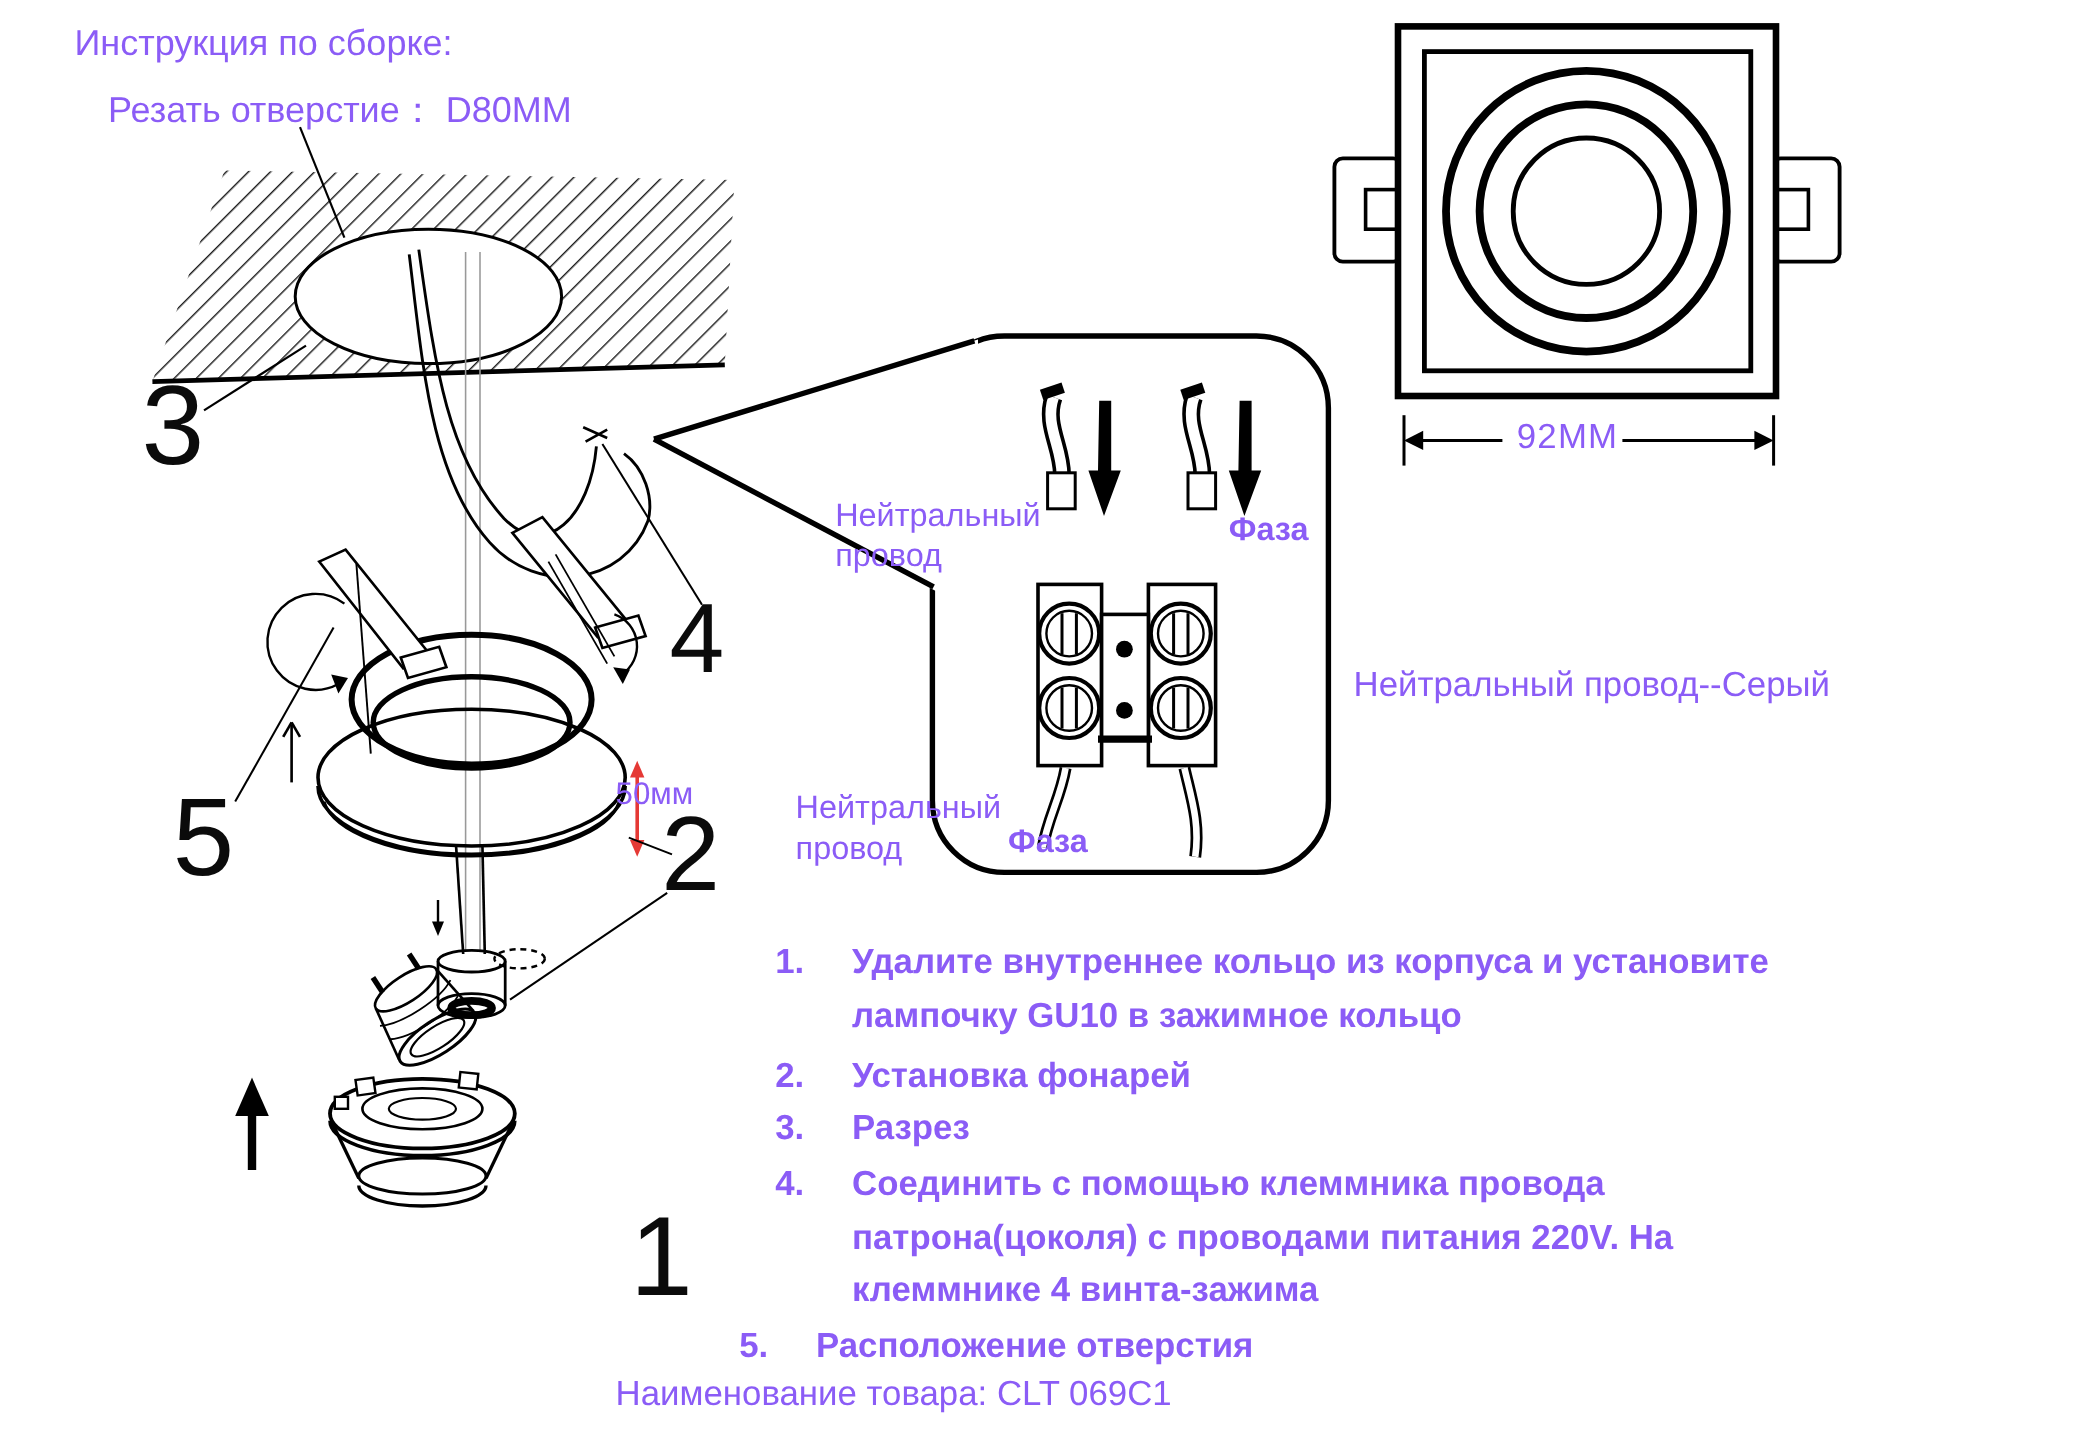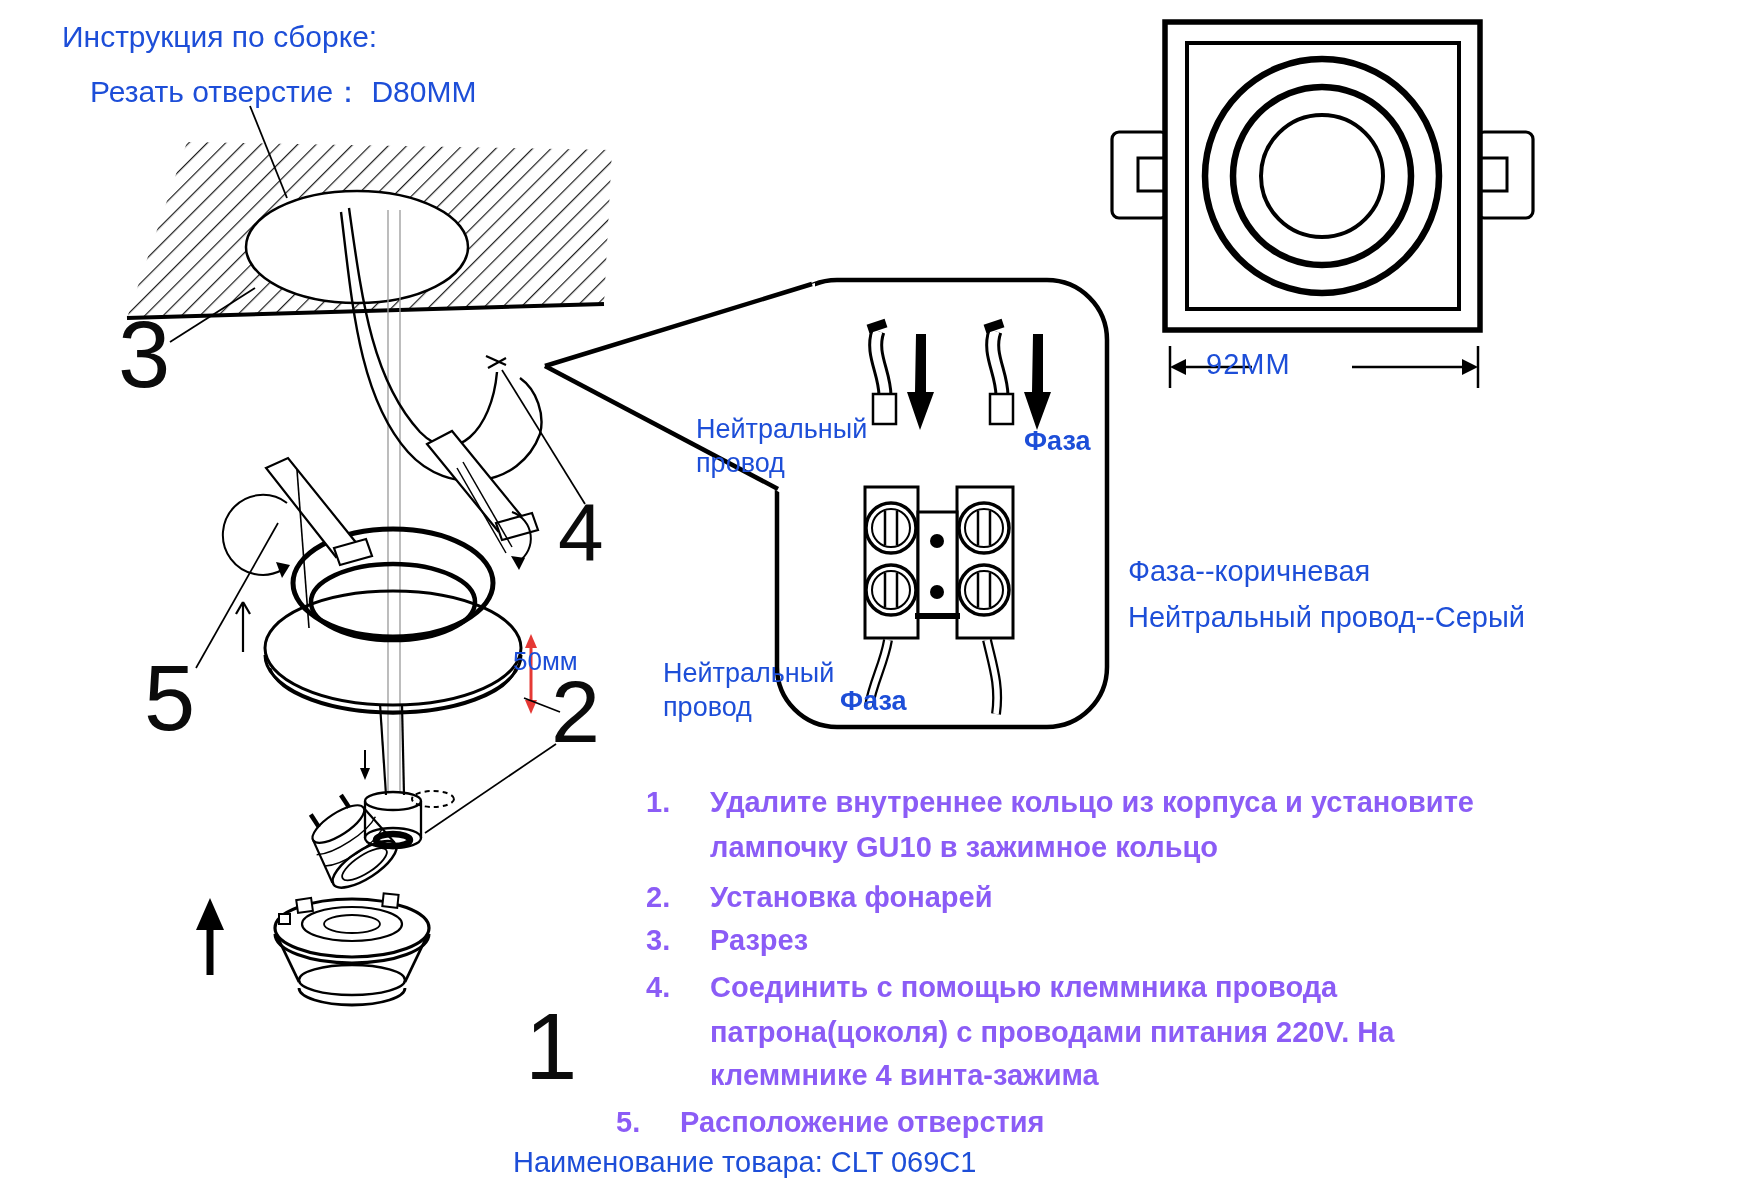--- a/index.html
+++ b/index.html
@@ -1,29 +1,29 @@
 <!DOCTYPE html>
 <html><head>
 <meta charset="utf-8">
 <style>
   html,body{margin:0;padding:0;background:#fff;}
   body{width:1740px;height:1200px;position:relative;overflow:hidden;
        font-family:"Liberation Sans", sans-serif;color:#000;}
   svg{position:absolute;left:0;top:0;z-index:1;}
-  .txt{position:absolute;z-index:2;white-space:nowrap;color:#1d4ed8;}
+  .txt{position:absolute;z-index:2;white-space:nowrap;color:#8b5cf6;}
   .title{left:62px;top:20px;font-size:30px;}
   .cuthole{left:90px;top:72px;font-size:30px;font-weight:400;}
   .bignum{font-size:90px;line-height:1;font-weight:400;color:#0b0b0b;}
   .n3{left:118px;top:308px;font-size:94px;}
   .n5{left:144px;top:652px;font-size:92px;}
   .n4{left:558px;top:492px;font-size:82px;}
   .n2{left:551px;top:668px;font-size:88px;}
   .n1{left:525px;top:1000px;font-size:94px;}
   .dim50{left:513px;top:646px;font-size:26px;}
-  .dim92{left:1206px;top:348px;font-size:29px;letter-spacing:1px;}
+  .dim92{left:1264px;top:348px;font-size:29px;letter-spacing:1px;}
   .bub{font-size:27px;line-height:34px;}
   .bub span{display:block;}
   .neutop{left:696px;top:412px;}
   .phtop{left:1024px;top:424px;font-weight:700;}
   .neubot{left:663px;top:656px;}
   .phbot{left:840px;top:684px;font-weight:700;}
   .note{left:1128px;top:548px;font-size:29px;line-height:46px;}
   .note span{display:block;}
   .row{position:absolute;left:646px;z-index:2;font-size:29px;font-weight:600;
        white-space:nowrap;color:#8b5cf6;}
@@ -248,21 +248,20 @@
   <span>провод</span>
 </div>
 <div class="txt bub phtop">Фаза</div>
 <div class="txt bub neubot">
   <span>Нейтральный</span>
   <span>провод</span>
 </div>
 <div class="txt bub phbot">Фаза</div>
 
 <div class="txt note">
-  <span>Фаза--коричневая</span>
   <span>Нейтральный  провод--Серый</span>
 </div>
 
 <div class="row" style="top:786px">
   <span class="num">1.</span><span>Удалите внутреннее кольцо из корпуса и установите</span>
 </div>
 <div class="row" style="top:831px">
   <span class="num"></span><span>лампочку GU10 в зажимное кольцо</span>
 </div>
 <div class="row" style="top:881px">

